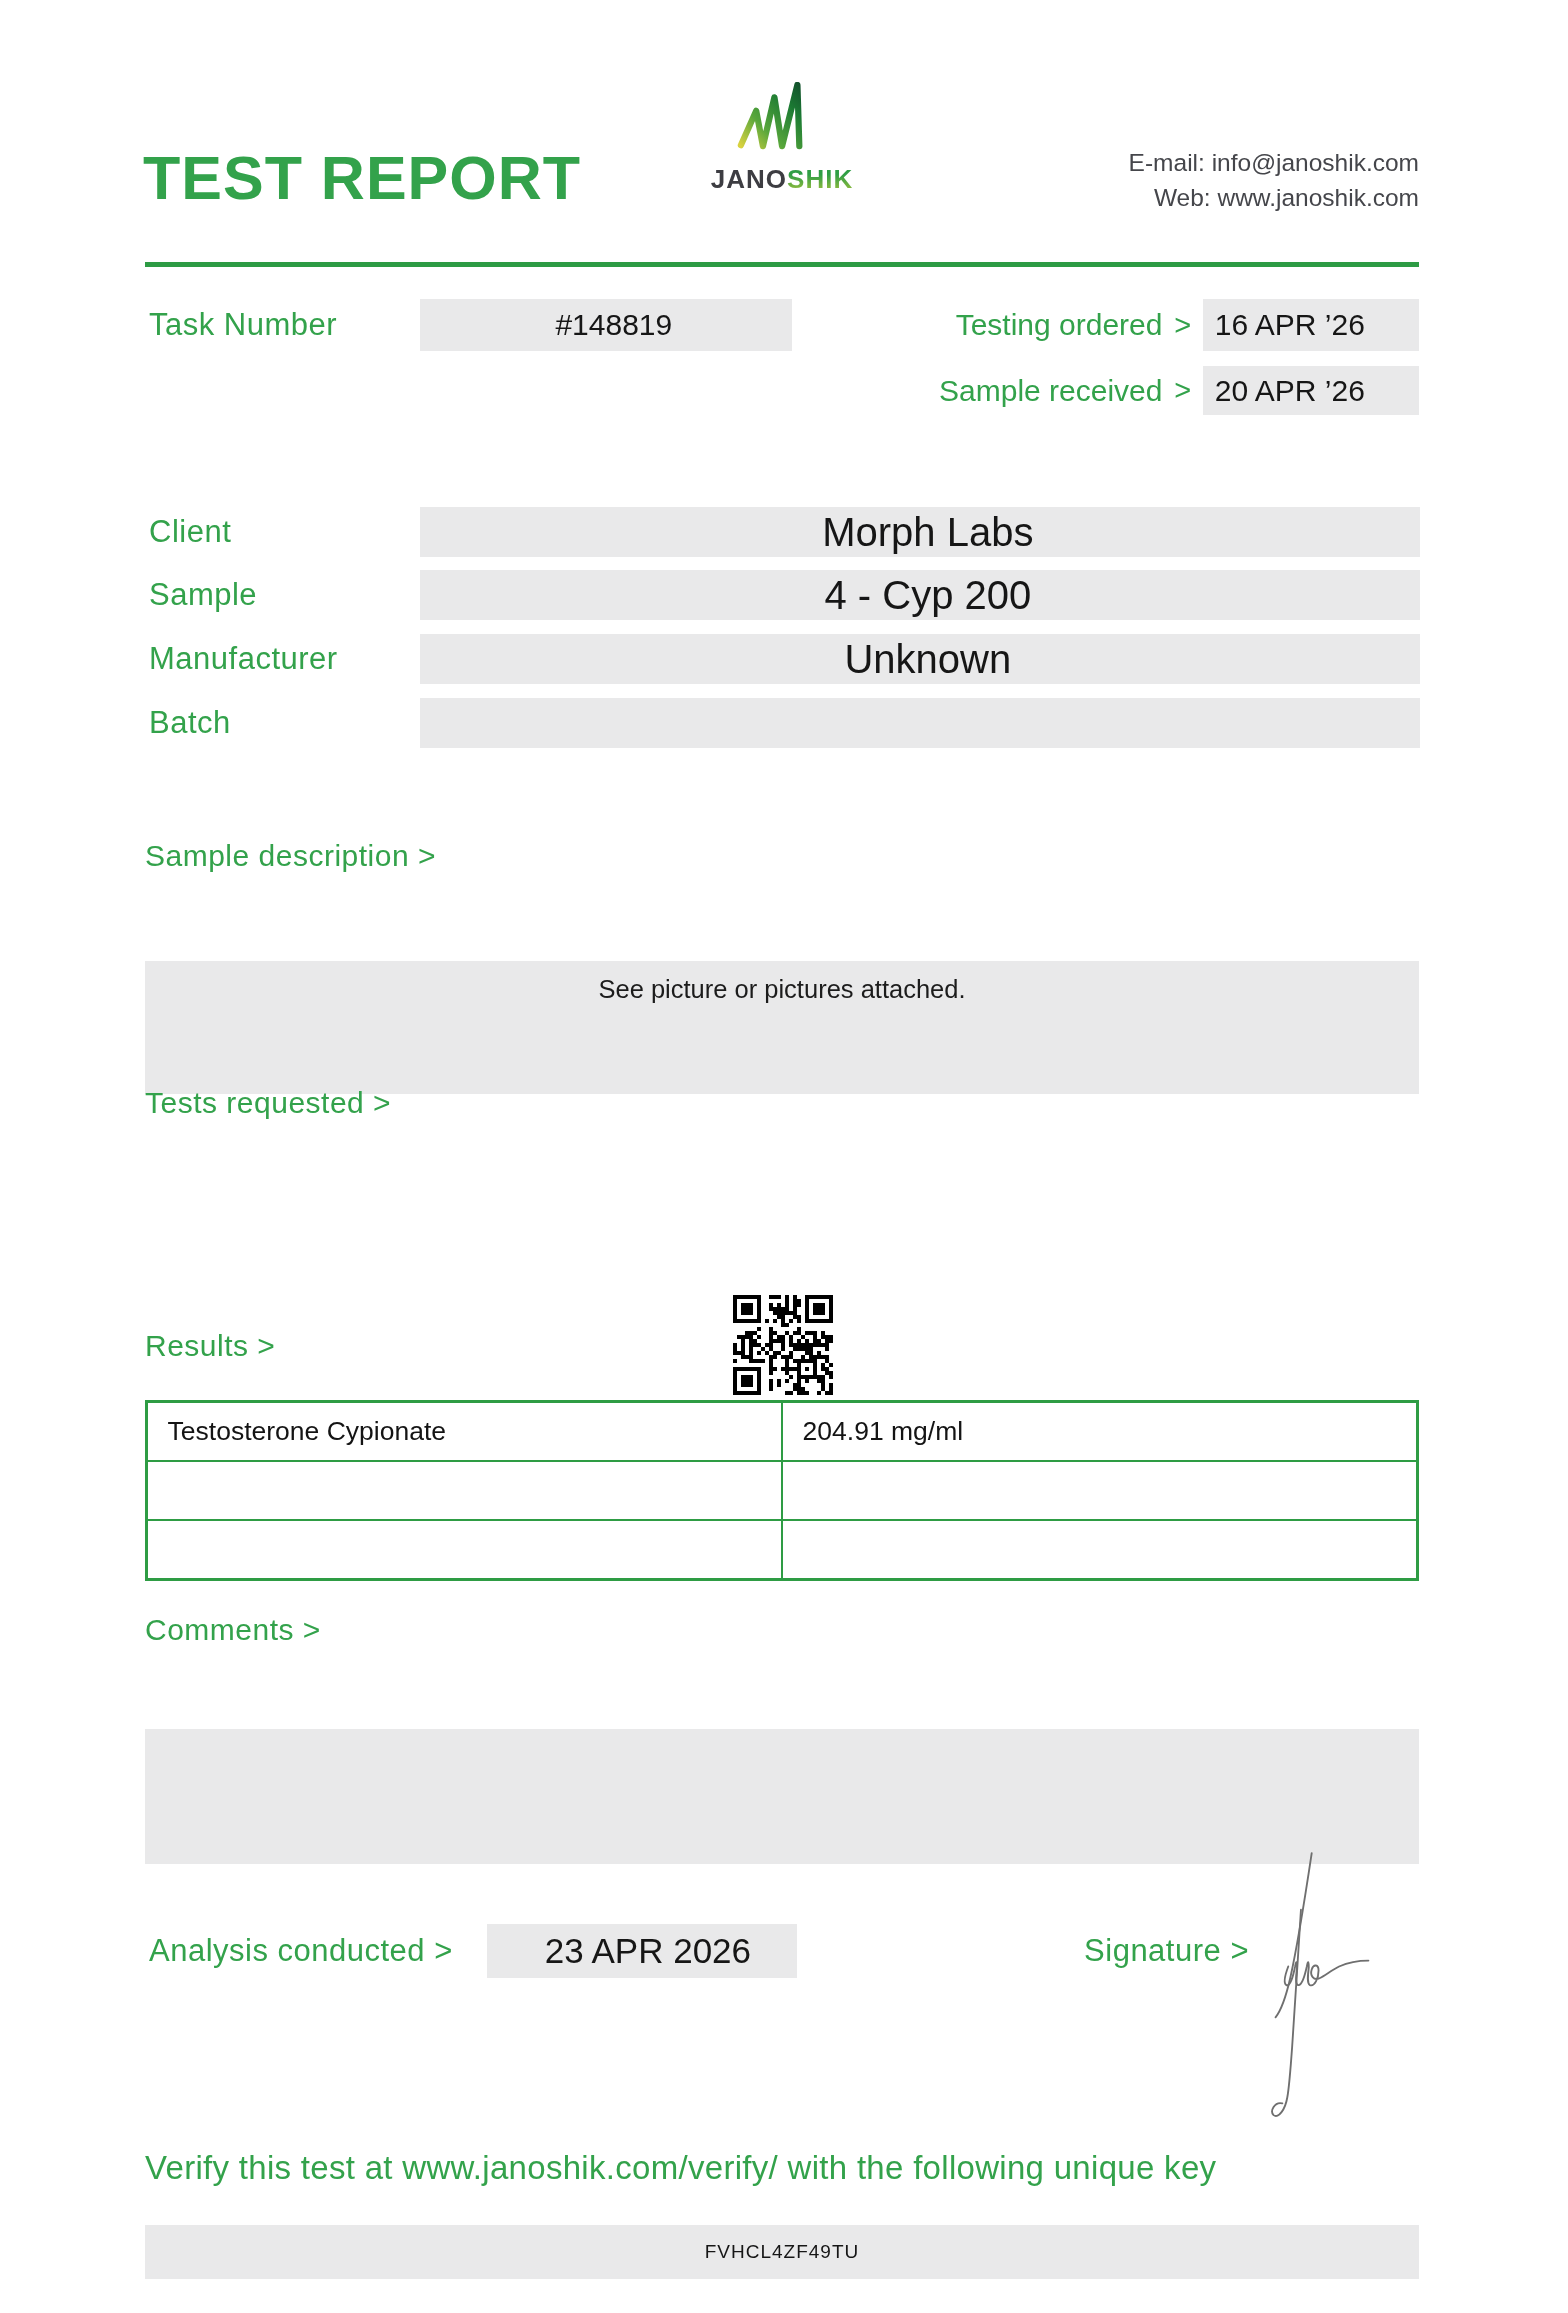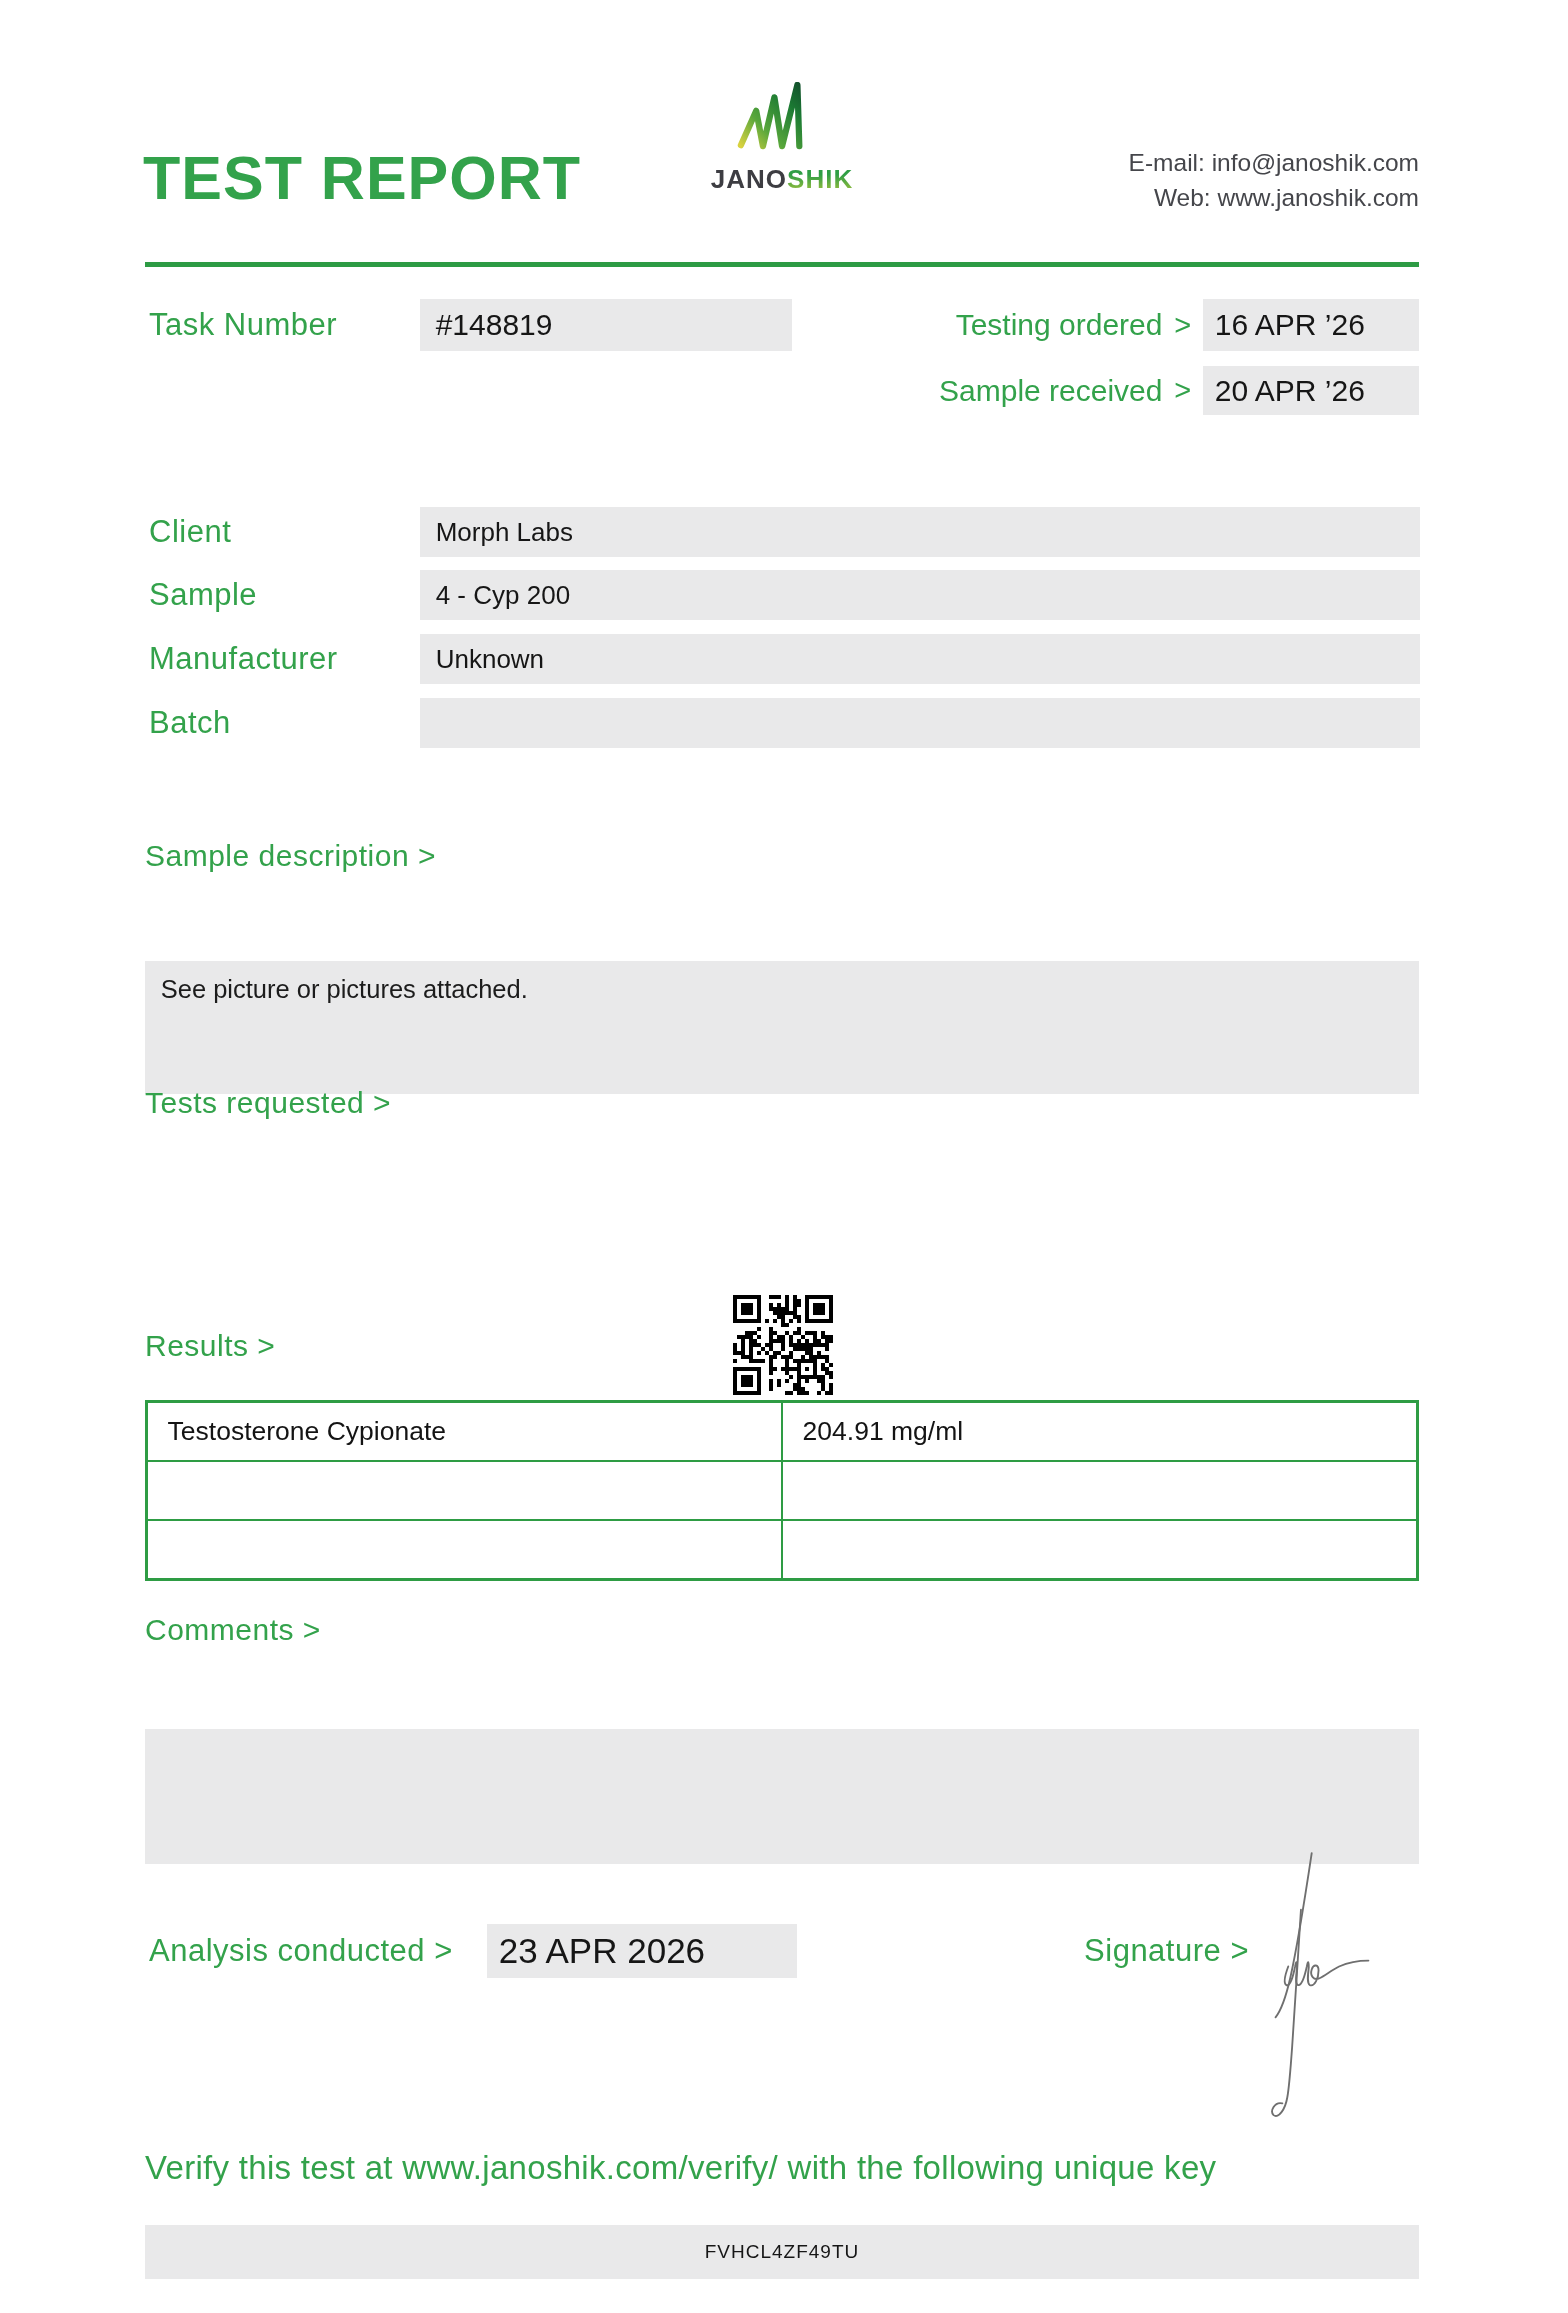--- a/index.html
+++ b/index.html
@@ -19,32 +19,32 @@
   .logo-dark{color:#3d3d42;}
   .logo-green{
     background:linear-gradient(to top,#a9c23c,#2f9e45 65%);
     -webkit-background-clip:text;background-clip:text;color:transparent;
   }
   .contact{right:149px;top:145px;text-align:right;font-size:24.5px;line-height:35px;color:#45464b;white-space:nowrap;}
   .divider{left:145px;top:262px;width:1274px;height:4.9px;background:#2d9b44;}
   
   .green-label{color:#33a24b;}
   .row-label{font-size:31px;letter-spacing:0.5px;white-space:nowrap;}
-  .gbox{background:#e9e9ea;}
+  .gbox{background:#e9e9ea;text-align:center;}
   .task-label{left:149px;top:299px;height:52px;line-height:52px;}
   .task-box{left:420px;top:299px;width:372px;height:52px;line-height:52px;font-size:30px;padding-left:15.7px;box-sizing:border-box;}
   .meta-right{top:299px;left:882px;width:537px;height:52px;display:flex;align-items:center;}
   .meta-right2{top:366px;left:882px;width:537px;height:49px;display:flex;align-items:center;}
   .meta-right .lbl,.meta-right2 .lbl{flex:1;text-align:right;font-size:30px;color:#33a24b;white-space:nowrap;}
   .meta-right .arr,.meta-right2 .arr{color:#33a24b;font-size:29px;margin:0 11.8px 0 11.8px;}
   .meta-right .val,.meta-right2 .val{width:216px;height:100%;line-height:52px;font-size:30px;background:#e9e9ea;padding-left:11.8px;box-sizing:border-box;white-space:nowrap;}
   .meta-right2 .val{line-height:49px;}
   
   .drow-label{left:149px;height:50px;line-height:50px;}
-  .drow-box{left:420px;width:1000px;height:50px;line-height:50px;font-size:26px;padding-left:15.7px;box-sizing:border-box;white-space:nowrap;}
+  .drow-box{left:420px;width:1000px;height:50px;line-height:50px;font-size:40px;padding-left:15.7px;box-sizing:border-box;white-space:nowrap;}
   
   .sec-heading{left:145px;font-size:30px;letter-spacing:0.5px;color:#33a24b;white-space:nowrap;}
   .sec-box{left:145px;width:1274px;box-sizing:border-box;padding:13.7px 15.7px;font-size:25.5px;color:#1c1c1c;margin-top:48px;}
   
   .results-table{left:145px;top:1400px;width:1274px;border-collapse:collapse;}
   .results-table td{
     border:2.9px solid #2e9c44;height:57px;font-size:26.5px;color:#141414;
     padding:0 0 0 19.6px;white-space:nowrap;
   }
   .results-table{border:3.9px solid #2e9c44;}

